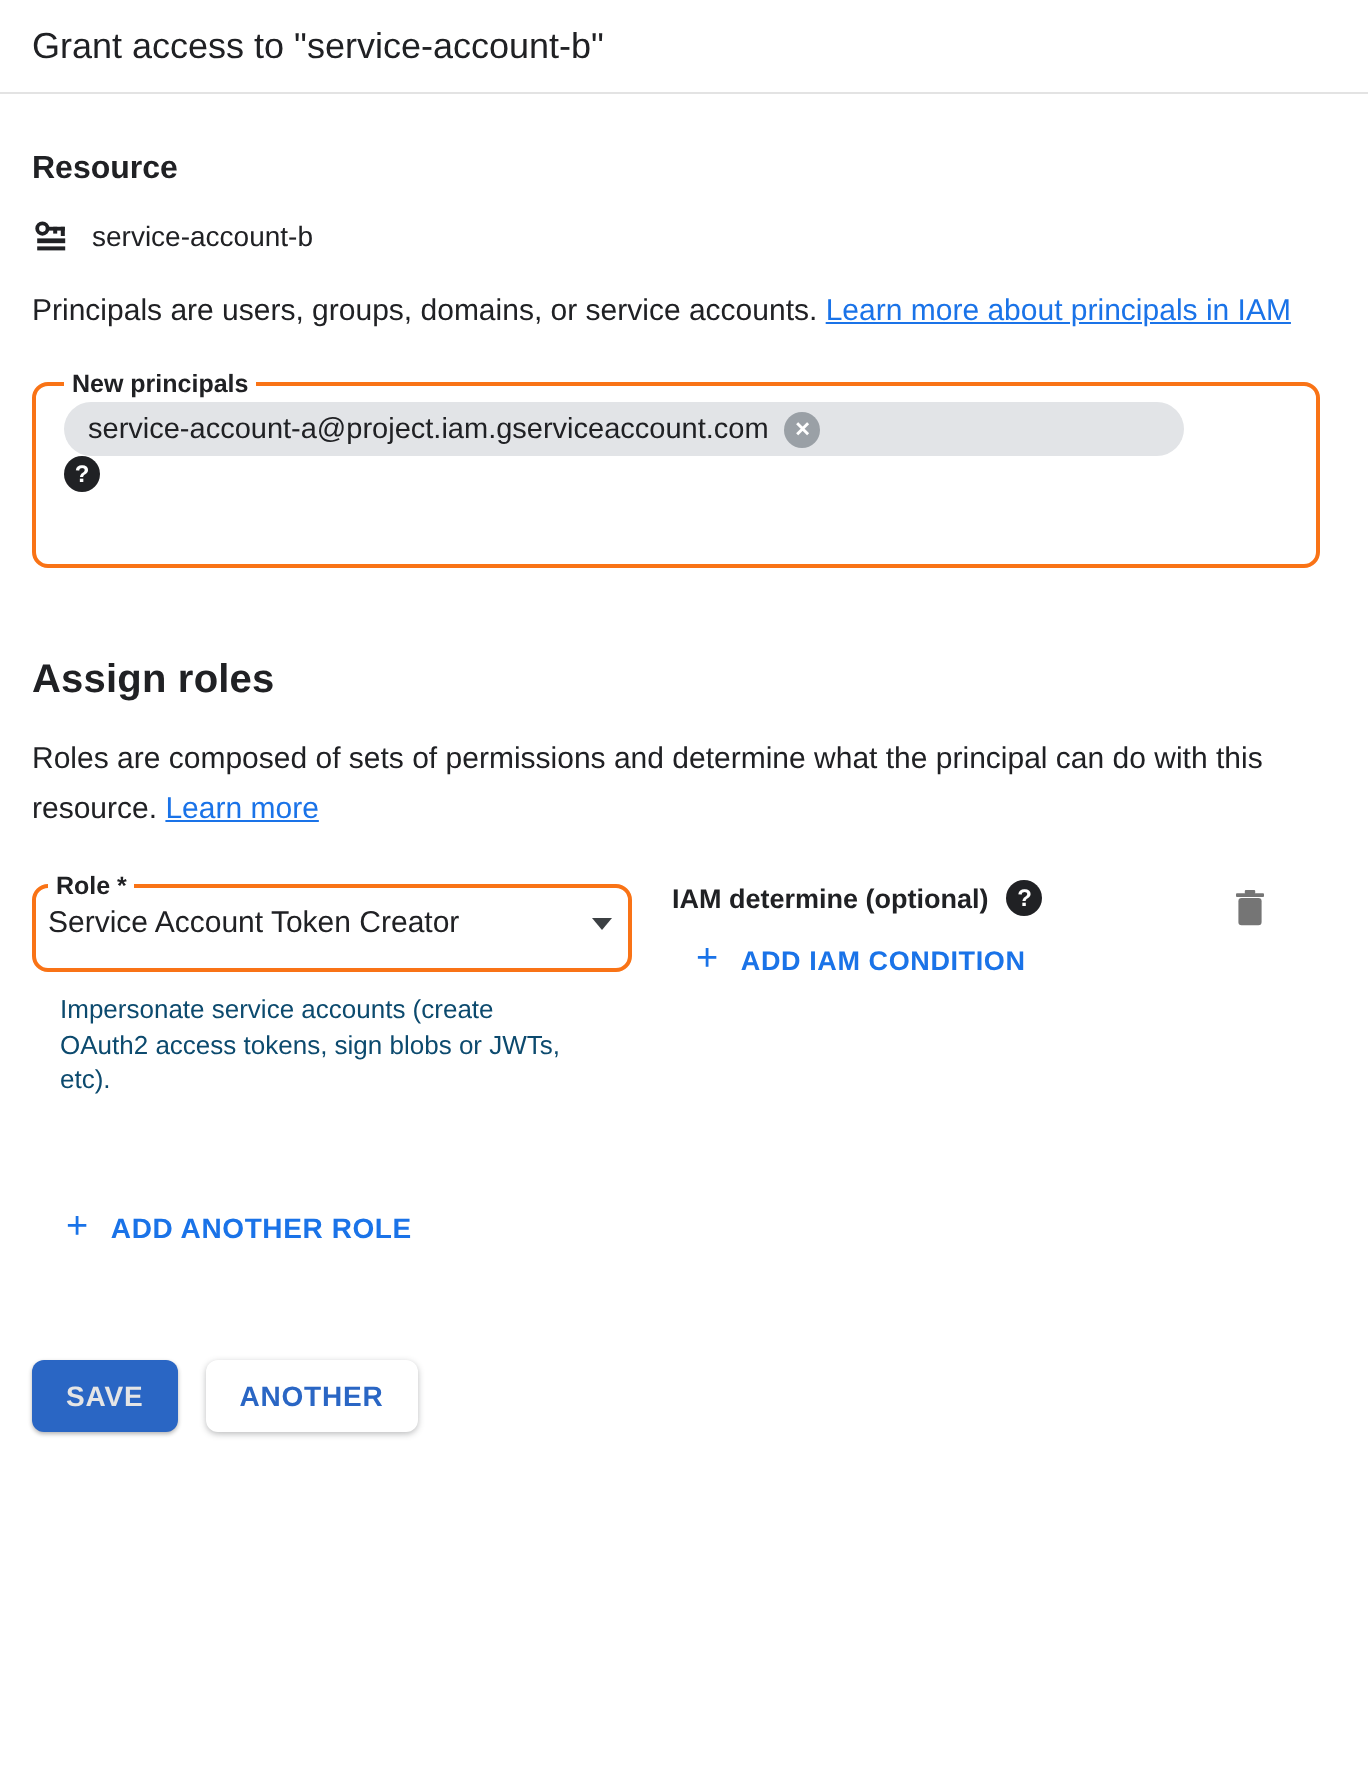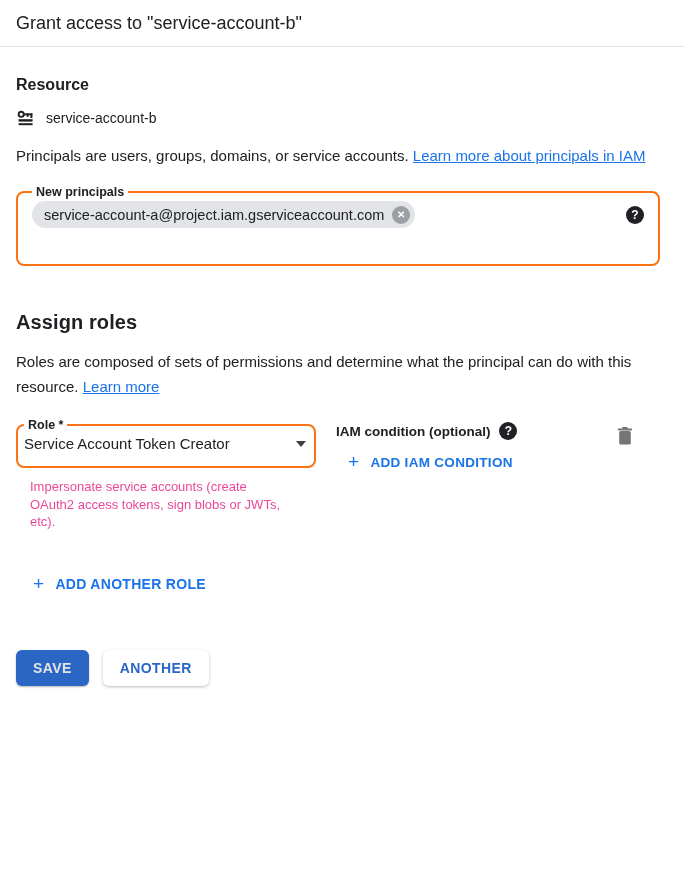--- a/index.html
+++ b/index.html
@@ -28,21 +28,21 @@
   .section-desc { margin: 15px 0 0; font-size: 15px; line-height: 25px; }
 
   fieldset.mat-field {
     border: 2px solid #f97316; border-radius: 8px;
     margin: 17px 0 0; padding: 0 12px 10px;
   }
   fieldset.mat-field legend {
     font-size: 12.5px; font-weight: 700; color: #202124;
     padding: 0 4px; margin-left: 2px;
   }
-  .principals-body { display: flex; align-items: center; justify-content: space-between; padding: 2px 2px 26px 2px; }
+  .principals-body { display: flex; justify-content: space-between; padding: 2px 2px 26px 2px; flex-direction: column; }
   .chip {
     display: inline-flex; align-items: center; gap: 8px;
     background: #e2e4e7; border-radius: 14px; height: 27px;
     padding: 0 5px 0 12px; font-size: 14.5px; color: #202124;
     max-width: 560px; white-space: nowrap;
   }
   .chip-x {
     width: 18px; height: 18px; border-radius: 50%;
     background: #9aa0a6; color: #fff; font-size: 10px; font-weight: 700;
     display: flex; align-items: center; justify-content: center; cursor: pointer;
@@ -58,21 +58,21 @@
   .roles-row { display: flex; margin-top: 19px; }
   .role-col { width: 300px; flex: none; }
   fieldset.role-field { margin: 0; height: 50px; padding: 0 4px 0; }
   .role-value-row { display: flex; align-items: center; justify-content: space-between; padding: 3px 2px 0 2px; cursor: pointer; }
   .role-value { font-size: 15px; }
   .dd-arrow {
     width: 0; height: 0;
     border-left: 5px solid transparent; border-right: 5px solid transparent;
     border-top: 6px solid #3c4043; margin-right: 2px;
   }
-  .role-desc { margin: 10px 0 4px 14px; font-size: 13px; line-height: 17.5px; color: #ec4899; width: 258px; }
+  .role-desc { margin: 10px 0 16px 14px; font-size: 13px; line-height: 17.5px; color: #0c4a6e; width: 258px; }
 
   .condition-col { margin-left: 20px; padding-top: 4px; }
   .condition-label-row { display: flex; align-items: center; gap: 9px; font-size: 13.5px; font-weight: 700; color: #202124; }
   .text-btn {
     display: inline-flex; align-items: center; gap: 11px;
     color: #1a73e8; font-weight: 700; font-size: 13.5px; letter-spacing: .3px;
     cursor: pointer; background: none; border: none; padding: 0;
     font-family: "Liberation Sans", sans-serif;
   }
   .plus-glyph { font-size: 19px; font-weight: 400; line-height: 1; position: relative; top: -1px; }
@@ -141,21 +141,21 @@
         <div class="role-value-row">
           <span class="role-value">Service Account Token Creator</span>
           <span class="dd-arrow"></span>
         </div>
       </fieldset>
       <div class="role-desc">Impersonate service accounts (create OAuth2 access tokens, sign blobs or JWTs, etc).</div>
     </div>
 
     <div class="condition-col">
       <div class="condition-label-row">
-        <span>IAM condition (optional)</span>
+        <span>IAM determine (optional)</span>
         <span class="help-badge">?</span>
       </div>
       <button class="text-btn add-condition-btn">
         <span class="plus-glyph">+</span>
         <span>ADD IAM CONDITION</span>
       </button>
     </div>
 
     <div class="delete-col">
       <button class="icon-btn">

